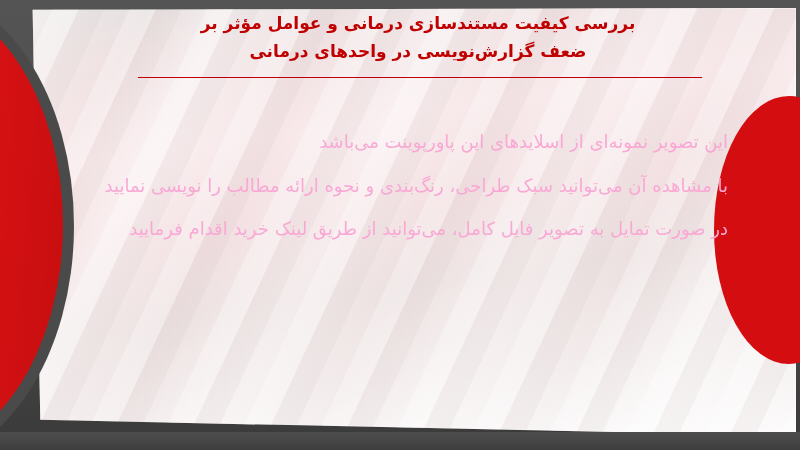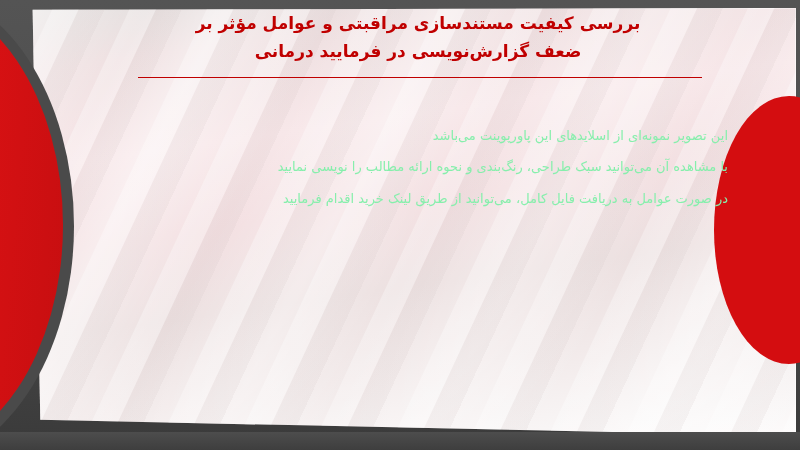--- a/index.html
+++ b/index.html
@@ -132,22 +132,22 @@
   
   .body-block {
     position: absolute;
     right: 72px;
     top: 120px;
     width: 640px;
     text-align: right;
     direction: rtl;
   }
   .body-line {
-    color: #86efac;
-    font-size: 13px;
+    color: #f9a8d4;
+    font-size: 18px;
     line-height: 2.42;
     white-space: nowrap;
   }
 
   
   .bottom-band {
     position: absolute;
     left: 0;
     bottom: 0;
     width: 800px;
@@ -164,26 +164,26 @@
 
   <div class="panel"></div>
   <div class="stripes"></div>
 
   <div class="ellipse-right"></div>
 
   <div class="ellipse-left-shadow"></div>
   <div class="ellipse-left"></div>
 
   <div class="title-block">
-    <div class="title-line">بررسی کیفیت مستندسازی مراقبتی و عوامل مؤثر بر</div>
-    <div class="title-line">ضعف گزارش‌نویسی در فرمایید درمانی</div>
+    <div class="title-line">بررسی کیفیت مستندسازی درمانی و عوامل مؤثر بر</div>
+    <div class="title-line">ضعف گزارش‌نویسی در واحدهای درمانی</div>
   </div>
   <div class="title-rule"></div>
 
   <div class="body-block">
     <div class="body-line">این تصویر نمونه‌ای از اسلایدهای این پاورپوینت می‌باشد</div>
     <div class="body-line">با مشاهده آن می‌توانید سبک طراحی، رنگ‌بندی و نحوه ارائه مطالب را نویسی نمایید</div>
-    <div class="body-line">در صورت عوامل به دریافت فایل کامل، می‌توانید از طریق لینک خرید اقدام فرمایید</div>
+    <div class="body-line">در صورت تمایل به تصویر فایل کامل، می‌توانید از طریق لینک خرید اقدام فرمایید</div>
   </div>
 
   <div class="bottom-band"></div>
 
 </div>
 
 </body></html>

